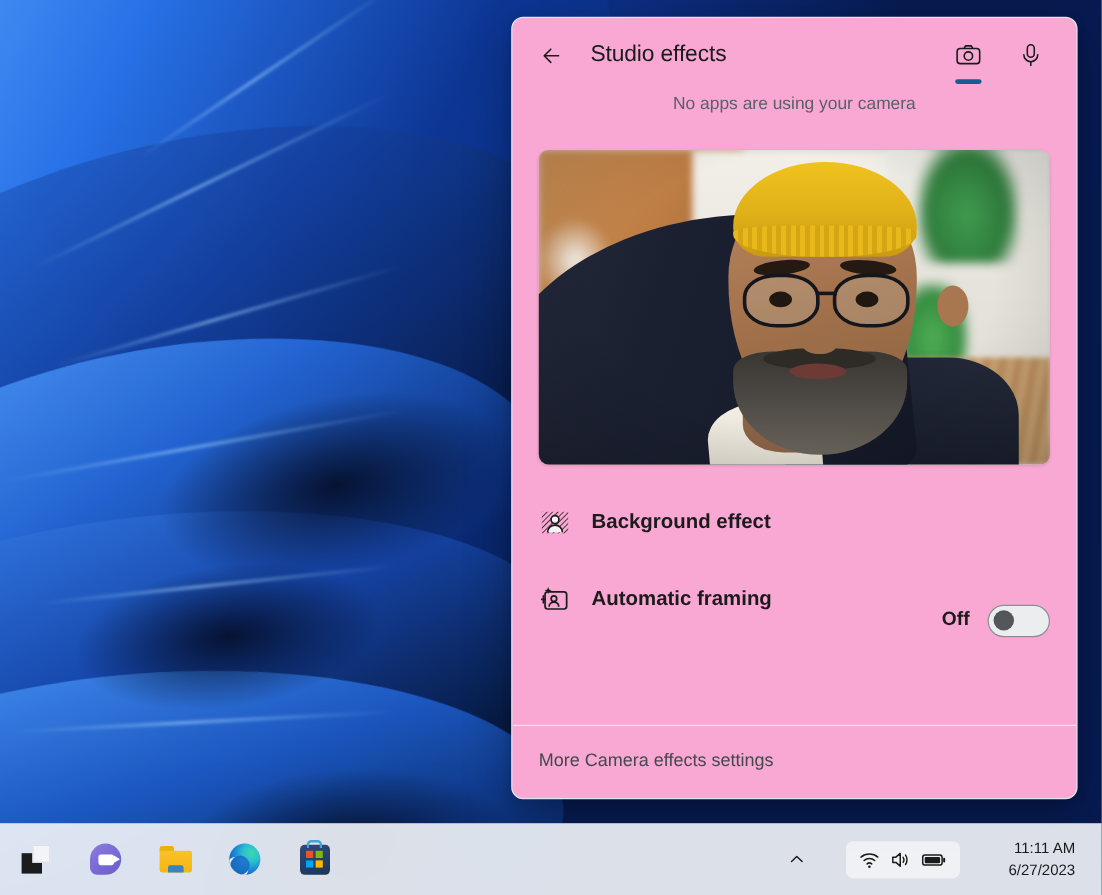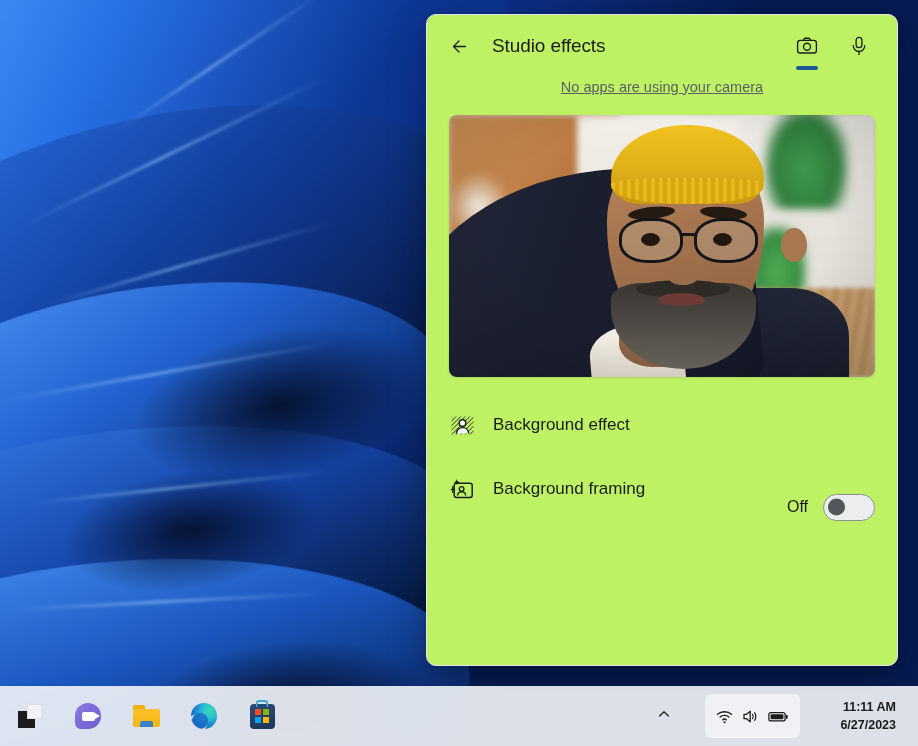--- a/index.html
+++ b/index.html
@@ -101,21 +101,21 @@
   .d2 { width: 260px; height: 120px; left: 60px;  top: 470px; transform: rotate(-8deg); }
   .d3 { width: 280px; height: 130px; left: 150px; top: 640px; transform: rotate(-4deg); }
 
   
   #studio-panel {
     position: absolute;
     left: 426px;
     top: 14px;
     width: 472px;
     height: 652px;
-    background: #bef264;
+    background: #f9a8d4;
     border: 1px solid #e2e6ec;
     border-radius: 10px;
     box-shadow: 0 14px 38px rgba(0,0,0,.28), 0 2px 8px rgba(0,0,0,.14);
     overflow: hidden;
     display: flex;
     flex-direction: column;
   }
 
   .panel-header {
     display: flex;
@@ -159,23 +159,22 @@
     width: 22px;
     height: 4px;
     border-radius: 2px;
     background: #1a5a96;
   }
 
   .status-line {
     text-align: center;
     font-size: 14.5px;
     color: #5a5f66;
-    padding: 2px 0 20px;
+    padding: 2px 0 30px;
     flex-shrink: 0;
-    text-decoration: underline;
   }
 
   
   .preview-wrap {
     margin: 0 22px;
     height: 262px;
     border-radius: 8px;
     overflow: hidden;
     position: relative;
     background: #d8d3cc;
@@ -349,20 +348,21 @@
 
   .preview-vignette {
     position: absolute; inset: 0;
     background: radial-gradient(ellipse at 50% 45%, rgba(0,0,0,0) 55%, rgba(0,0,0,.18) 100%);
   }
 
   
   .settings {
     padding: 16px 22px 0 22px;
     flex: 1;
+    font-weight: bold;
   }
 
   .setting-row {
     display: flex;
     align-items: center;
     height: 64px;
   }
 
   .row-icon {
     width: 26px; height: 26px;
@@ -469,23 +469,23 @@
     width: 44px; height: 44px;
     display: flex; align-items: center; justify-content: center;
     border-radius: 6px;
     cursor: pointer;
   }
 
   .tb-spacer { flex: 1; }
 
   .tb-right {
     display: flex;
+    align-items: center;
     padding-right: 12px;
     gap: 20px;
-    font-weight: bold;
   }
   .tray-chevron {
     width: 30px; height: 40px;
     display: flex; align-items: center; justify-content: center;
     cursor: pointer; border-radius: 5px;
     color: #1b1b1b;
   }
   .tray-group {
     display: flex;
     align-items: center;
@@ -722,31 +722,34 @@
       <div class="setting-row">
         <div class="row-icon">
           <svg width="25" height="25" viewBox="0 0 25 25" fill="none">
             <rect x="4.2" y="6.3" width="18" height="14.2" rx="2.2" stroke="#1b1b1b" stroke-width="1.45"></rect>
             <circle cx="11.6" cy="11.9" r="2.3" stroke="#1b1b1b" stroke-width="1.4"></circle>
             <path d="M7.6 18.6C7.6 16.2 9.4 14.9 11.6 14.9C13.8 14.9 15.6 16.2 15.6 18.6" stroke="#1b1b1b" stroke-width="1.4" stroke-linejoin="round"></path>
             <path d="M4.2 12.5H1.4M2.8 9.6V15.4" stroke="#1b1b1b" stroke-width="1.35" stroke-linecap="round"></path>
             <path d="M6.8 2.2L7.6 4.3L9.7 5.1L7.6 5.9L6.8 8L6 5.9L3.9 5.1L6 4.3L6.8 2.2Z" fill="#1b1b1b"></path>
           </svg>
         </div>
-        <div class="row-label">Background framing</div>
+        <div class="row-label">Automatic framing</div>
         <div class="toggle-area">
           <span class="toggle-state">Off</span>
           <div class="toggle">
             <div class="knob"></div>
           </div>
         </div>
       </div>
 
     </div>
 
+    <div class="panel-footer">
+      <span class="footer-link">More Camera effects settings</span>
+    </div>
 
   </div>
 
   <div id="taskbar">
     <div class="tb-left">
 
       <div class="tb-btn">
         <div class="ico-start">
           <div class="sq-dark"></div>
           <div class="sq-light"></div>

